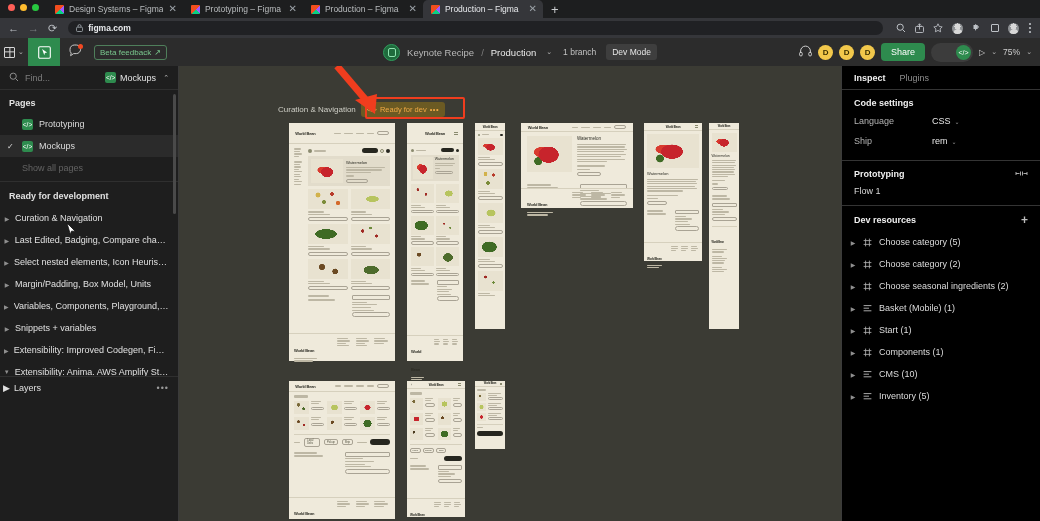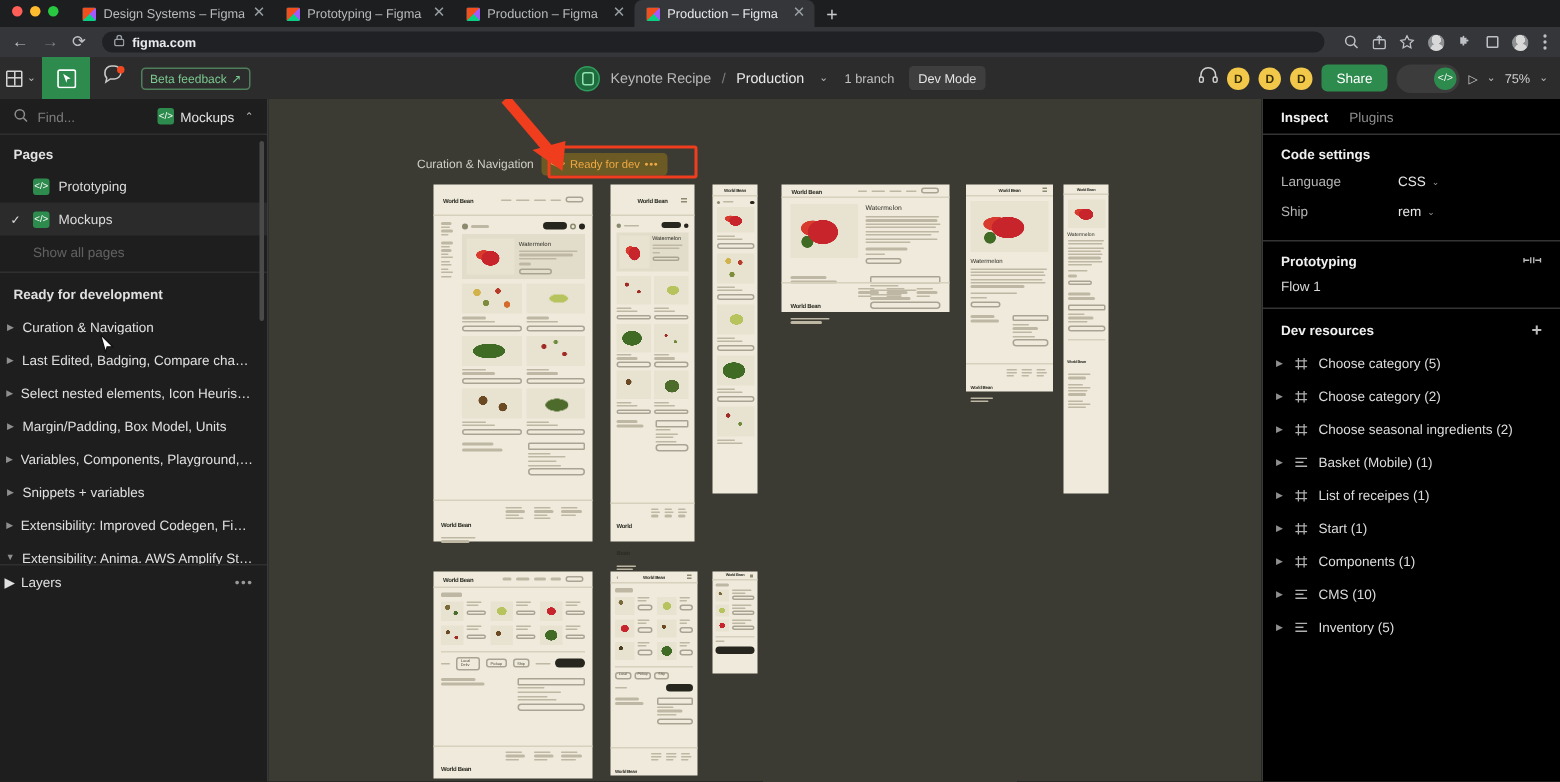--- a/index.html
+++ b/index.html
@@ -1256,29 +1256,20 @@
             </span>
           <span>Basket (Mobile) (1)</span>
         </div>
         <div class="dres-row">
           <span class="tri">▶</span>
           <span class="ricon">
             <svg width="9" height="9" viewBox="0 0 9 9">
                 <path d="M2.6 0.6v7.8M6.4 0.6v7.8M0.6 2.6h7.8M0.6 6.4h7.8" stroke="#b0b0b0" stroke-width="0.85"></path>
               </svg>
             </span>
-          <span>List of receipes (1)</span>
-        </div>
-        <div class="dres-row">
-          <span class="tri">▶</span>
-          <span class="ricon">
-            <svg width="9" height="9" viewBox="0 0 9 9">
-                <path d="M2.6 0.6v7.8M6.4 0.6v7.8M0.6 2.6h7.8M0.6 6.4h7.8" stroke="#b0b0b0" stroke-width="0.85"></path>
-              </svg>
-            </span>
           <span>Start (1)</span>
         </div>
         <div class="dres-row">
           <span class="tri">▶</span>
           <span class="ricon">
             <svg width="9" height="9" viewBox="0 0 9 9">
                 <path d="M2.6 0.6v7.8M6.4 0.6v7.8M0.6 2.6h7.8M0.6 6.4h7.8" stroke="#b0b0b0" stroke-width="0.85"></path>
               </svg>
             </span>
           <span>Components (1)</span>

